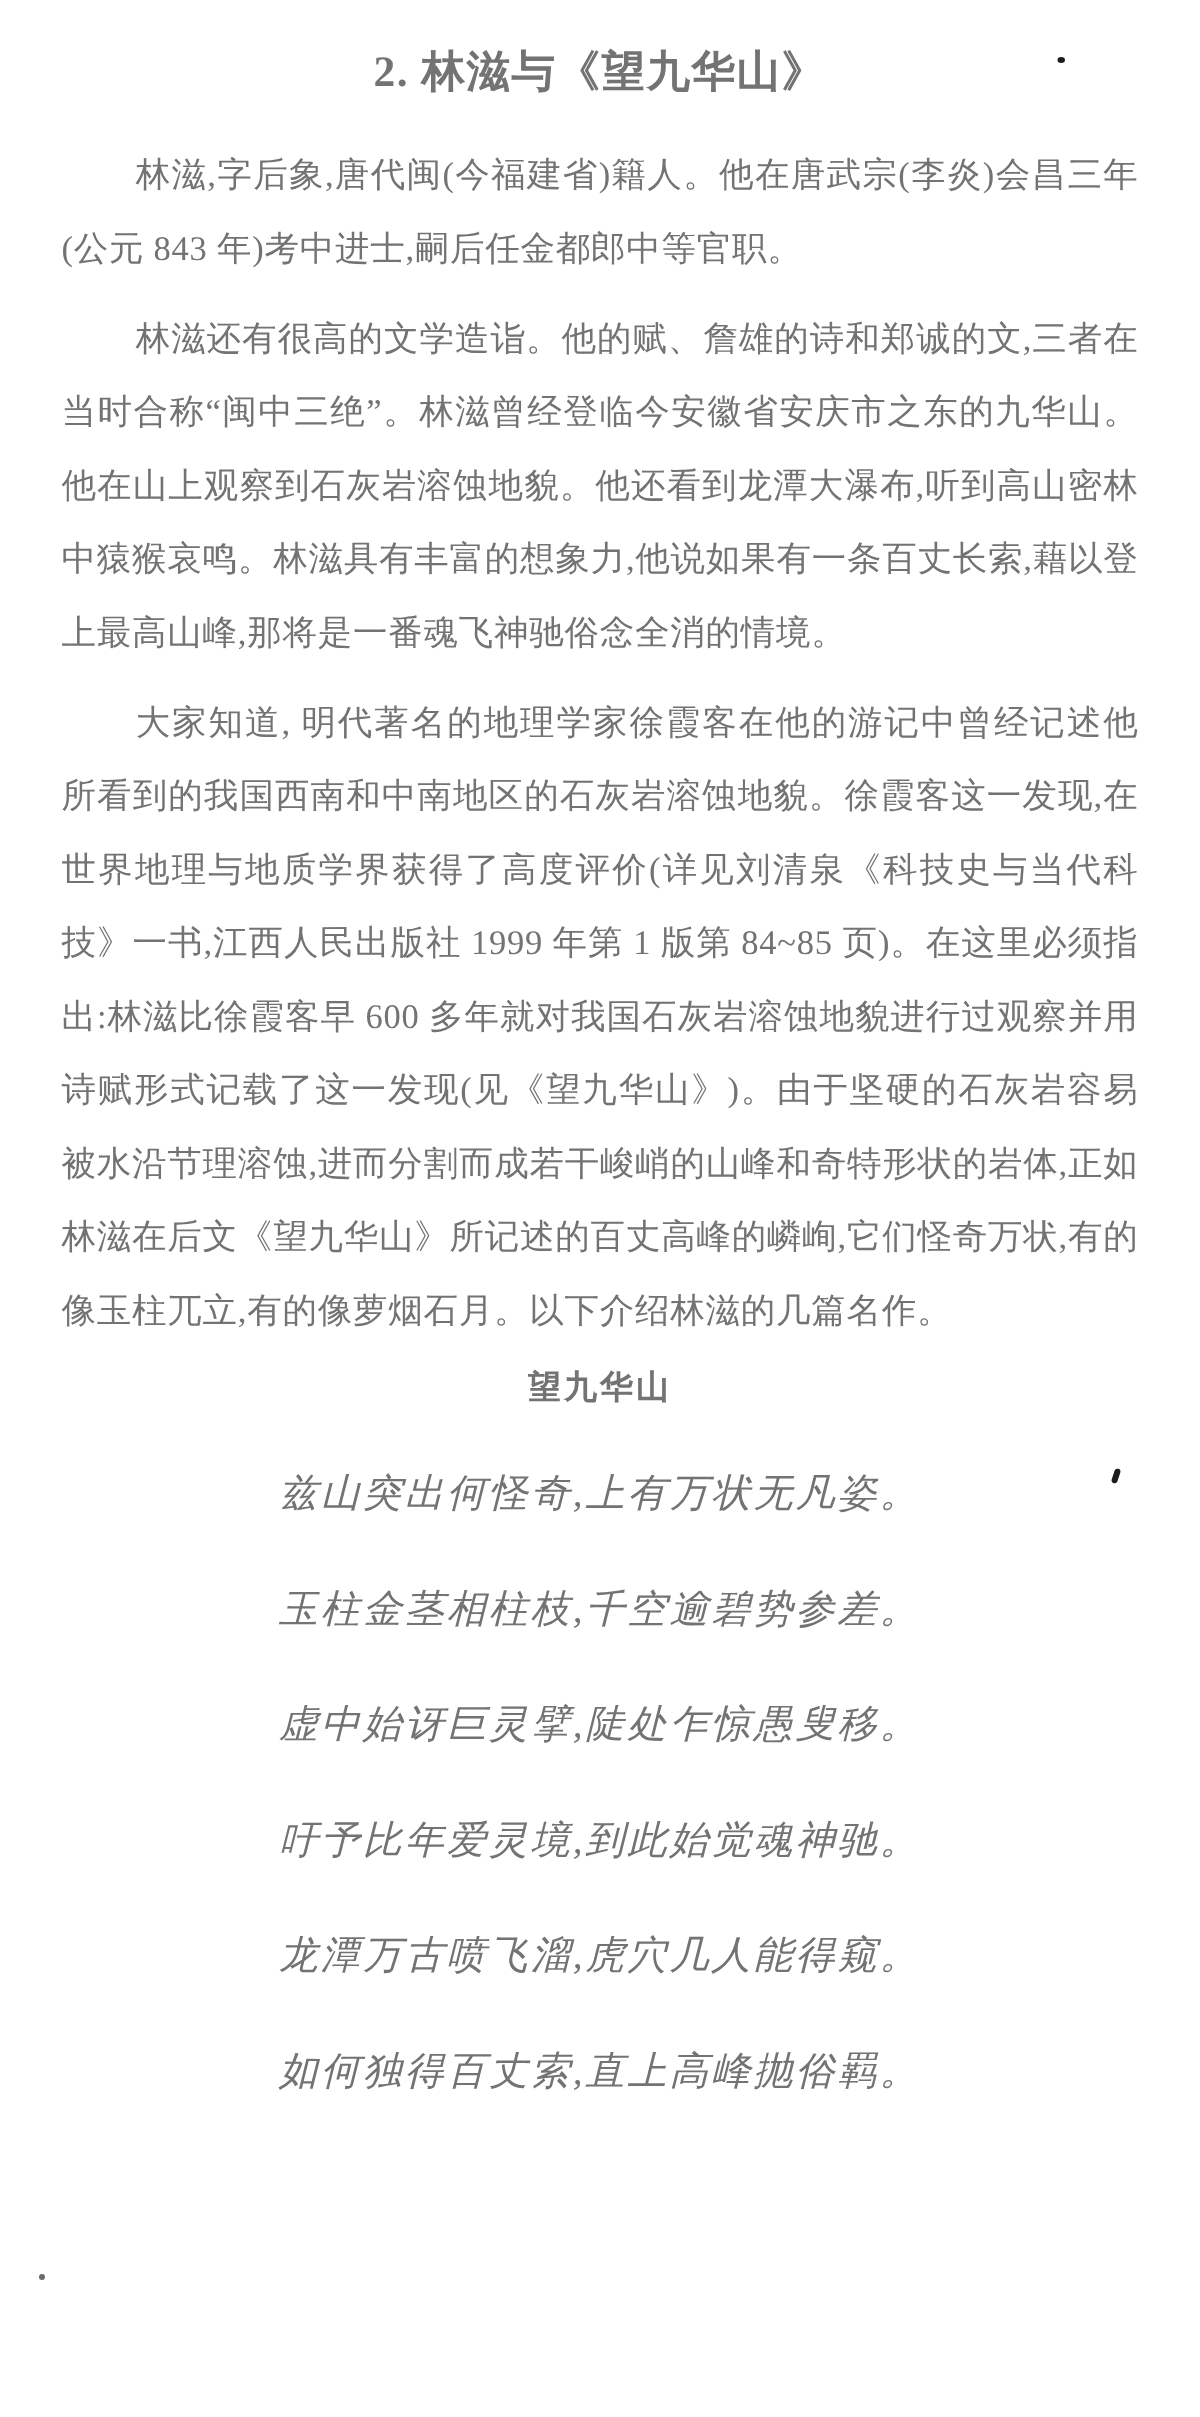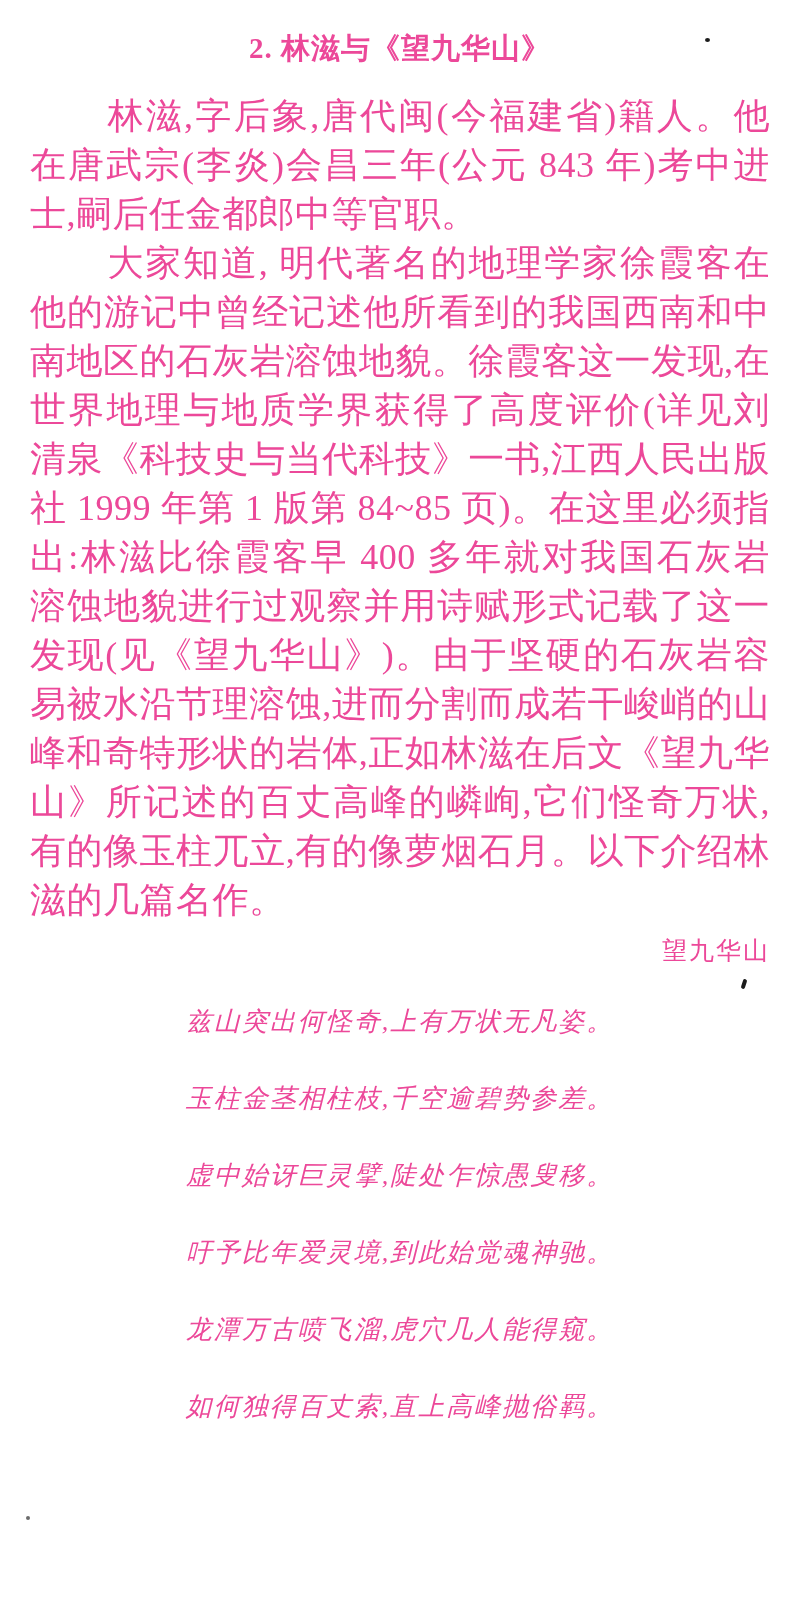--- a/index.html
+++ b/index.html
@@ -7,46 +7,46 @@
     padding: 0;
     background: #ffffff;
   }
   .page {
     position: relative;
     width: 800px;
     height: 1611px;
     box-sizing: border-box;
     padding: 24px 30px 4px 30px;
     background: #ffffff;
-    color: #ec4899;
+    color: #737373;
     font-family: "Liberation Serif", "DejaVu Serif", serif;
     overflow: hidden;
   }
   .doc-title {
     margin: 4px 0 24px 0;
     font-size: 29px;
     line-height: 40px;
     font-weight: bold;
     text-align: center;
     letter-spacing: 1px;
   }
   .body-par {
-    margin: 0;
-    font-size: 36px;
+    margin: 11px;
+    font-size: 23px;
     line-height: 49px;
     text-align: justify;
     text-indent: 2.15em;
     letter-spacing: 0.5px;
   }
   .poem-title {
     margin: 10px 0 0 0;
-    font-size: 25px;
+    font-size: 22px;
     line-height: 32px;
-    font-weight: normal;
-    text-align: right;
+    font-weight: bold;
+    text-align: center;
     letter-spacing: 2px;
   }
   .poem {
     margin-top: 26px;
     text-align: center;
     font-size: 26px;
     line-height: 45px;
     letter-spacing: 2px;
     font-style: italic; 
   }
@@ -65,22 +65,23 @@
 </style>
 </head>
 <body>
 
 <div class="page">
 
   <h1 class="doc-title">2. 林滋与《望九华山》</h1>
 
   <p class="body-par">林滋,字后象,唐代闽(今福建省)籍人。他在唐武宗(李炎)会昌三年(公元 843 年)考中进士,嗣后任金都郎中等官职。</p>
 
+  <p class="body-par">林滋还有很高的文学造诣。他的赋、詹雄的诗和郑诚的文,三者在当时合称“闽中三绝”。林滋曾经登临今安徽省安庆市之东的九华山。他在山上观察到石灰岩溶蚀地貌。他还看到龙潭大瀑布,听到高山密林中猿猴哀鸣。林滋具有丰富的想象力,他说如果有一条百丈长索,藉以登上最高山峰,那将是一番魂飞神驰俗念全消的情境。</p>
 
-  <p class="body-par">大家知道, 明代著名的地理学家徐霞客在他的游记中曾经记述他所看到的我国西南和中南地区的石灰岩溶蚀地貌。徐霞客这一发现,在世界地理与地质学界获得了高度评价(详见刘清泉《科技史与当代科技》一书,江西人民出版社 1999 年第 1 版第 84~85 页)。在这里必须指出:林滋比徐霞客早 400 多年就对我国石灰岩溶蚀地貌进行过观察并用诗赋形式记载了这一发现(见《望九华山》)。由于坚硬的石灰岩容易被水沿节理溶蚀,进而分割而成若干峻峭的山峰和奇特形状的岩体,正如林滋在后文《望九华山》所记述的百丈高峰的嶙峋,它们怪奇万状,有的像玉柱兀立,有的像萝烟石月。以下介绍林滋的几篇名作。</p>
+  <p class="body-par">大家知道, 明代著名的地理学家徐霞客在他的游记中曾经记述他所看到的我国西南和中南地区的石灰岩溶蚀地貌。徐霞客这一发现,在世界地理与地质学界获得了高度评价(详见刘清泉《科技史与当代科技》一书,江西人民出版社 1999 年第 1 版第 84~85 页)。在这里必须指出:林滋比徐霞客早 600 多年就对我国石灰岩溶蚀地貌进行过观察并用诗赋形式记载了这一发现(见《望九华山》)。由于坚硬的石灰岩容易被水沿节理溶蚀,进而分割而成若干峻峭的山峰和奇特形状的岩体,正如林滋在后文《望九华山》所记述的百丈高峰的嶙峋,它们怪奇万状,有的像玉柱兀立,有的像萝烟石月。以下介绍林滋的几篇名作。</p>
 
   <h2 class="poem-title">望九华山</h2>
 
   <div class="poem">
     <div class="poem-line">兹山突出何怪奇,上有万状无凡姿。</div>
     <div class="poem-line">玉柱金茎相柱枝,千空逾碧势参差。</div>
     <div class="poem-line">虚中始讶巨灵擘,陡处乍惊愚叟移。</div>
     <div class="poem-line">吁予比年爱灵境,到此始觉魂神驰。</div>
     <div class="poem-line">龙潭万古喷飞溜,虎穴几人能得窥。</div>
     <div class="poem-line">如何独得百丈索,直上高峰抛俗羁。</div>

